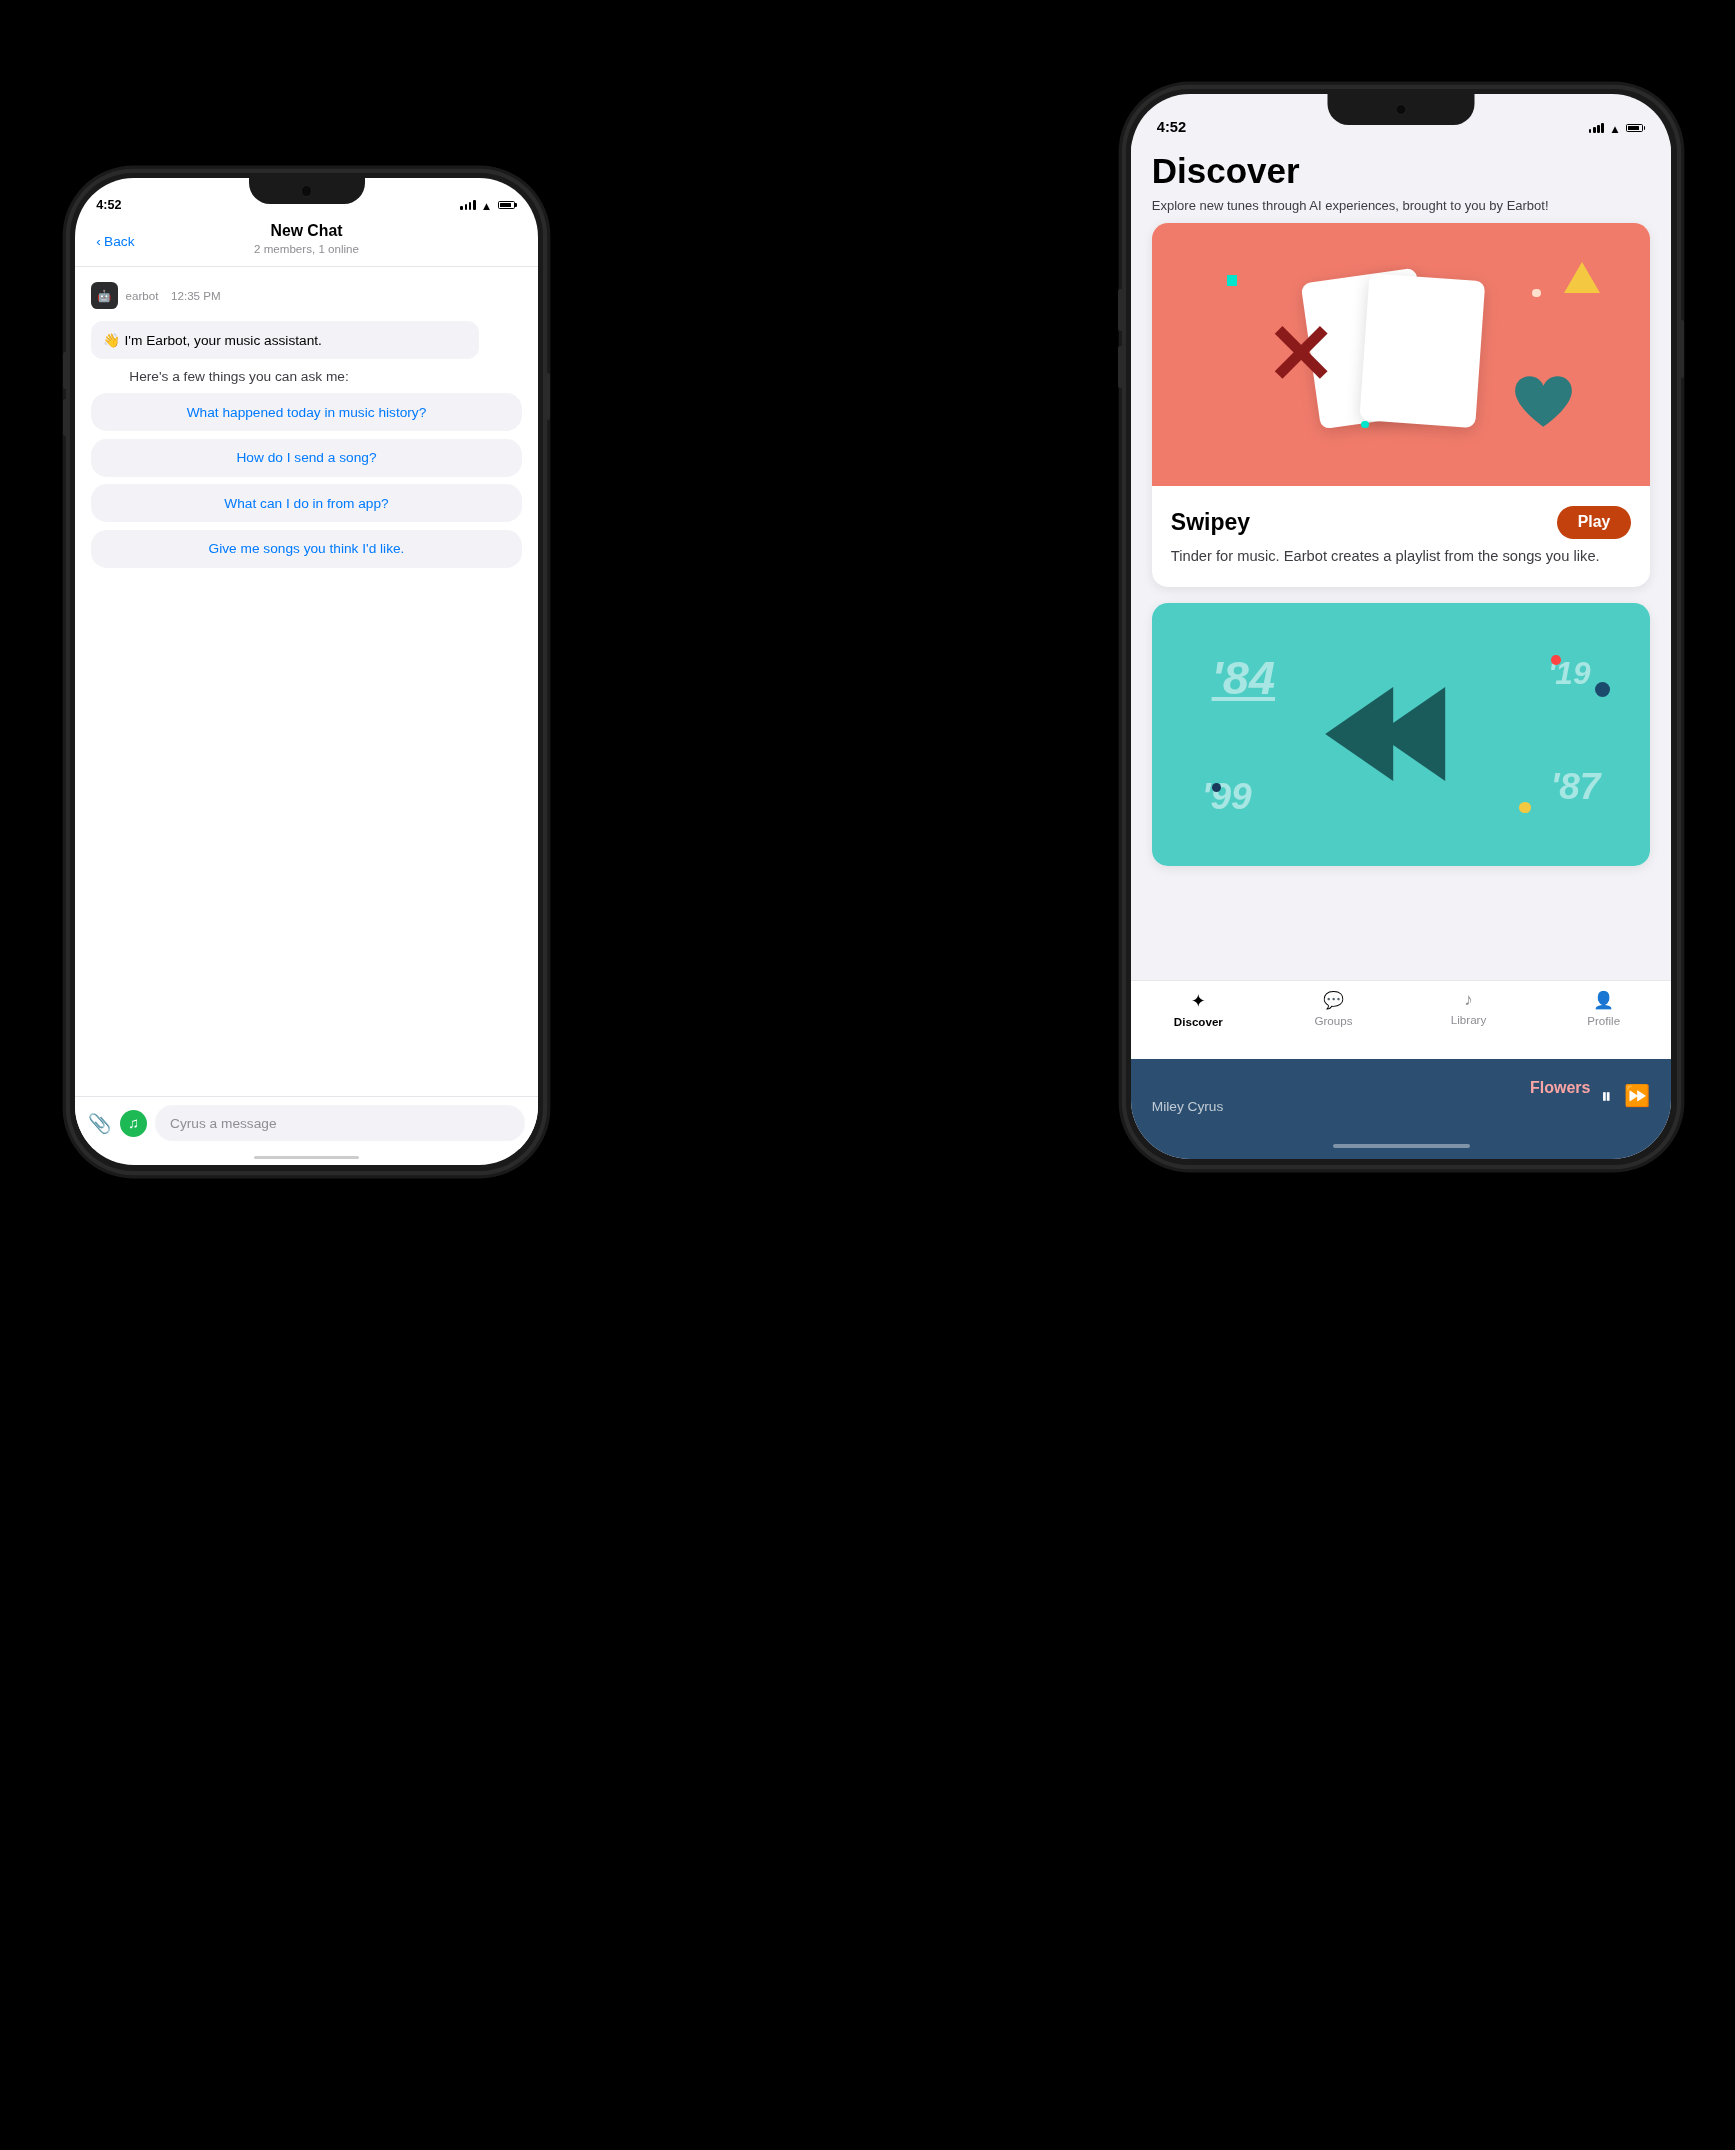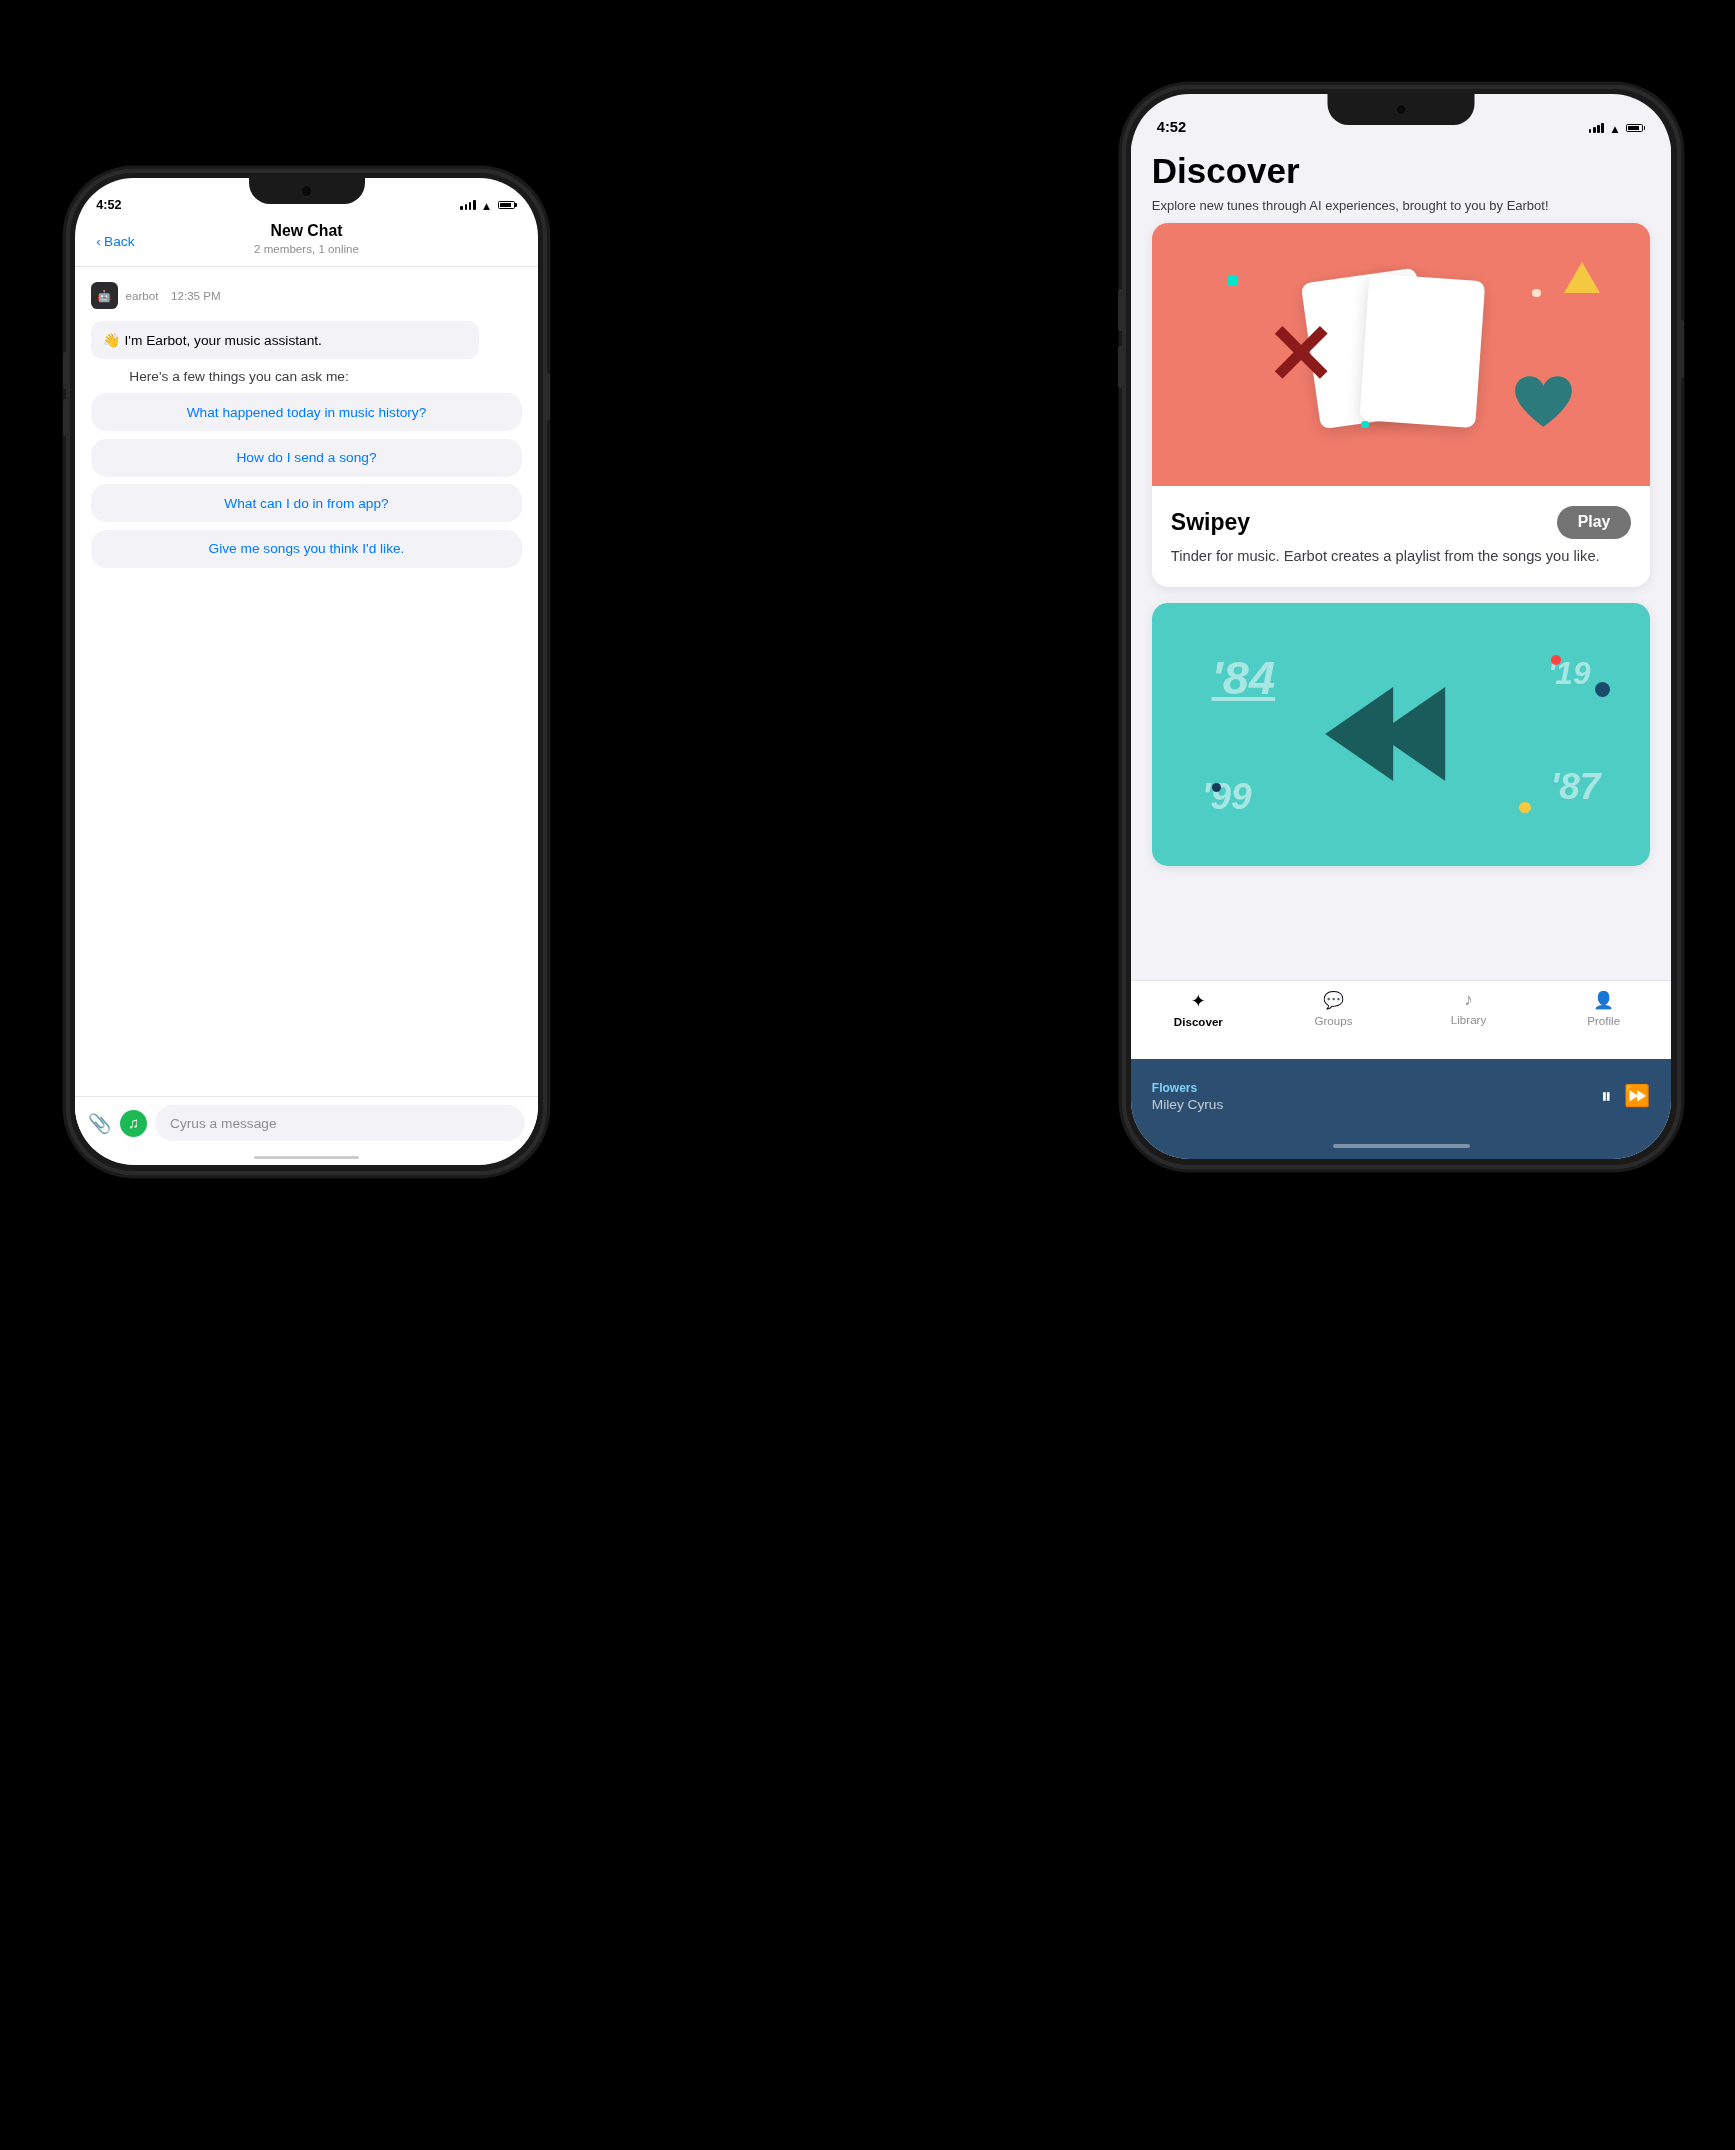--- a/index.html
+++ b/index.html
@@ -442,21 +442,21 @@
       margin-bottom: 6.3px;
     }
 
     .card-name {
       font-size: 23px;
       font-weight: 700;
       color: #000;
     }
 
     .play-btn {
-      background: #737373;
+      background: #c2410c;
       color: #fff;
       border-radius: 21px;
       padding: 7.4px 21px;
       font-size: 15.8px;
       font-weight: 600;
     }
 
     .card-desc {
       font-size: 14.7px;
       color: #3c3c43;
@@ -530,23 +530,24 @@
       align-items: center;
       padding: 0 21px;
       gap: 10.5px;
     }
 
     .now-playing-info {
       flex: 1;
     }
 
     .now-playing-title {
-      font-size: 12px;
+      font-size: 16px;
       font-weight: 700;
-      color: #7dd3fc;
+      color: #fca5a5;
+      text-align: right;
     }
 
     .now-playing-artist {
       font-size: 13.7px;
       color: rgba(255,255,255,0.7);
       margin-top: 2.1px;
     }
 
     .np-controls {
       display: flex;

